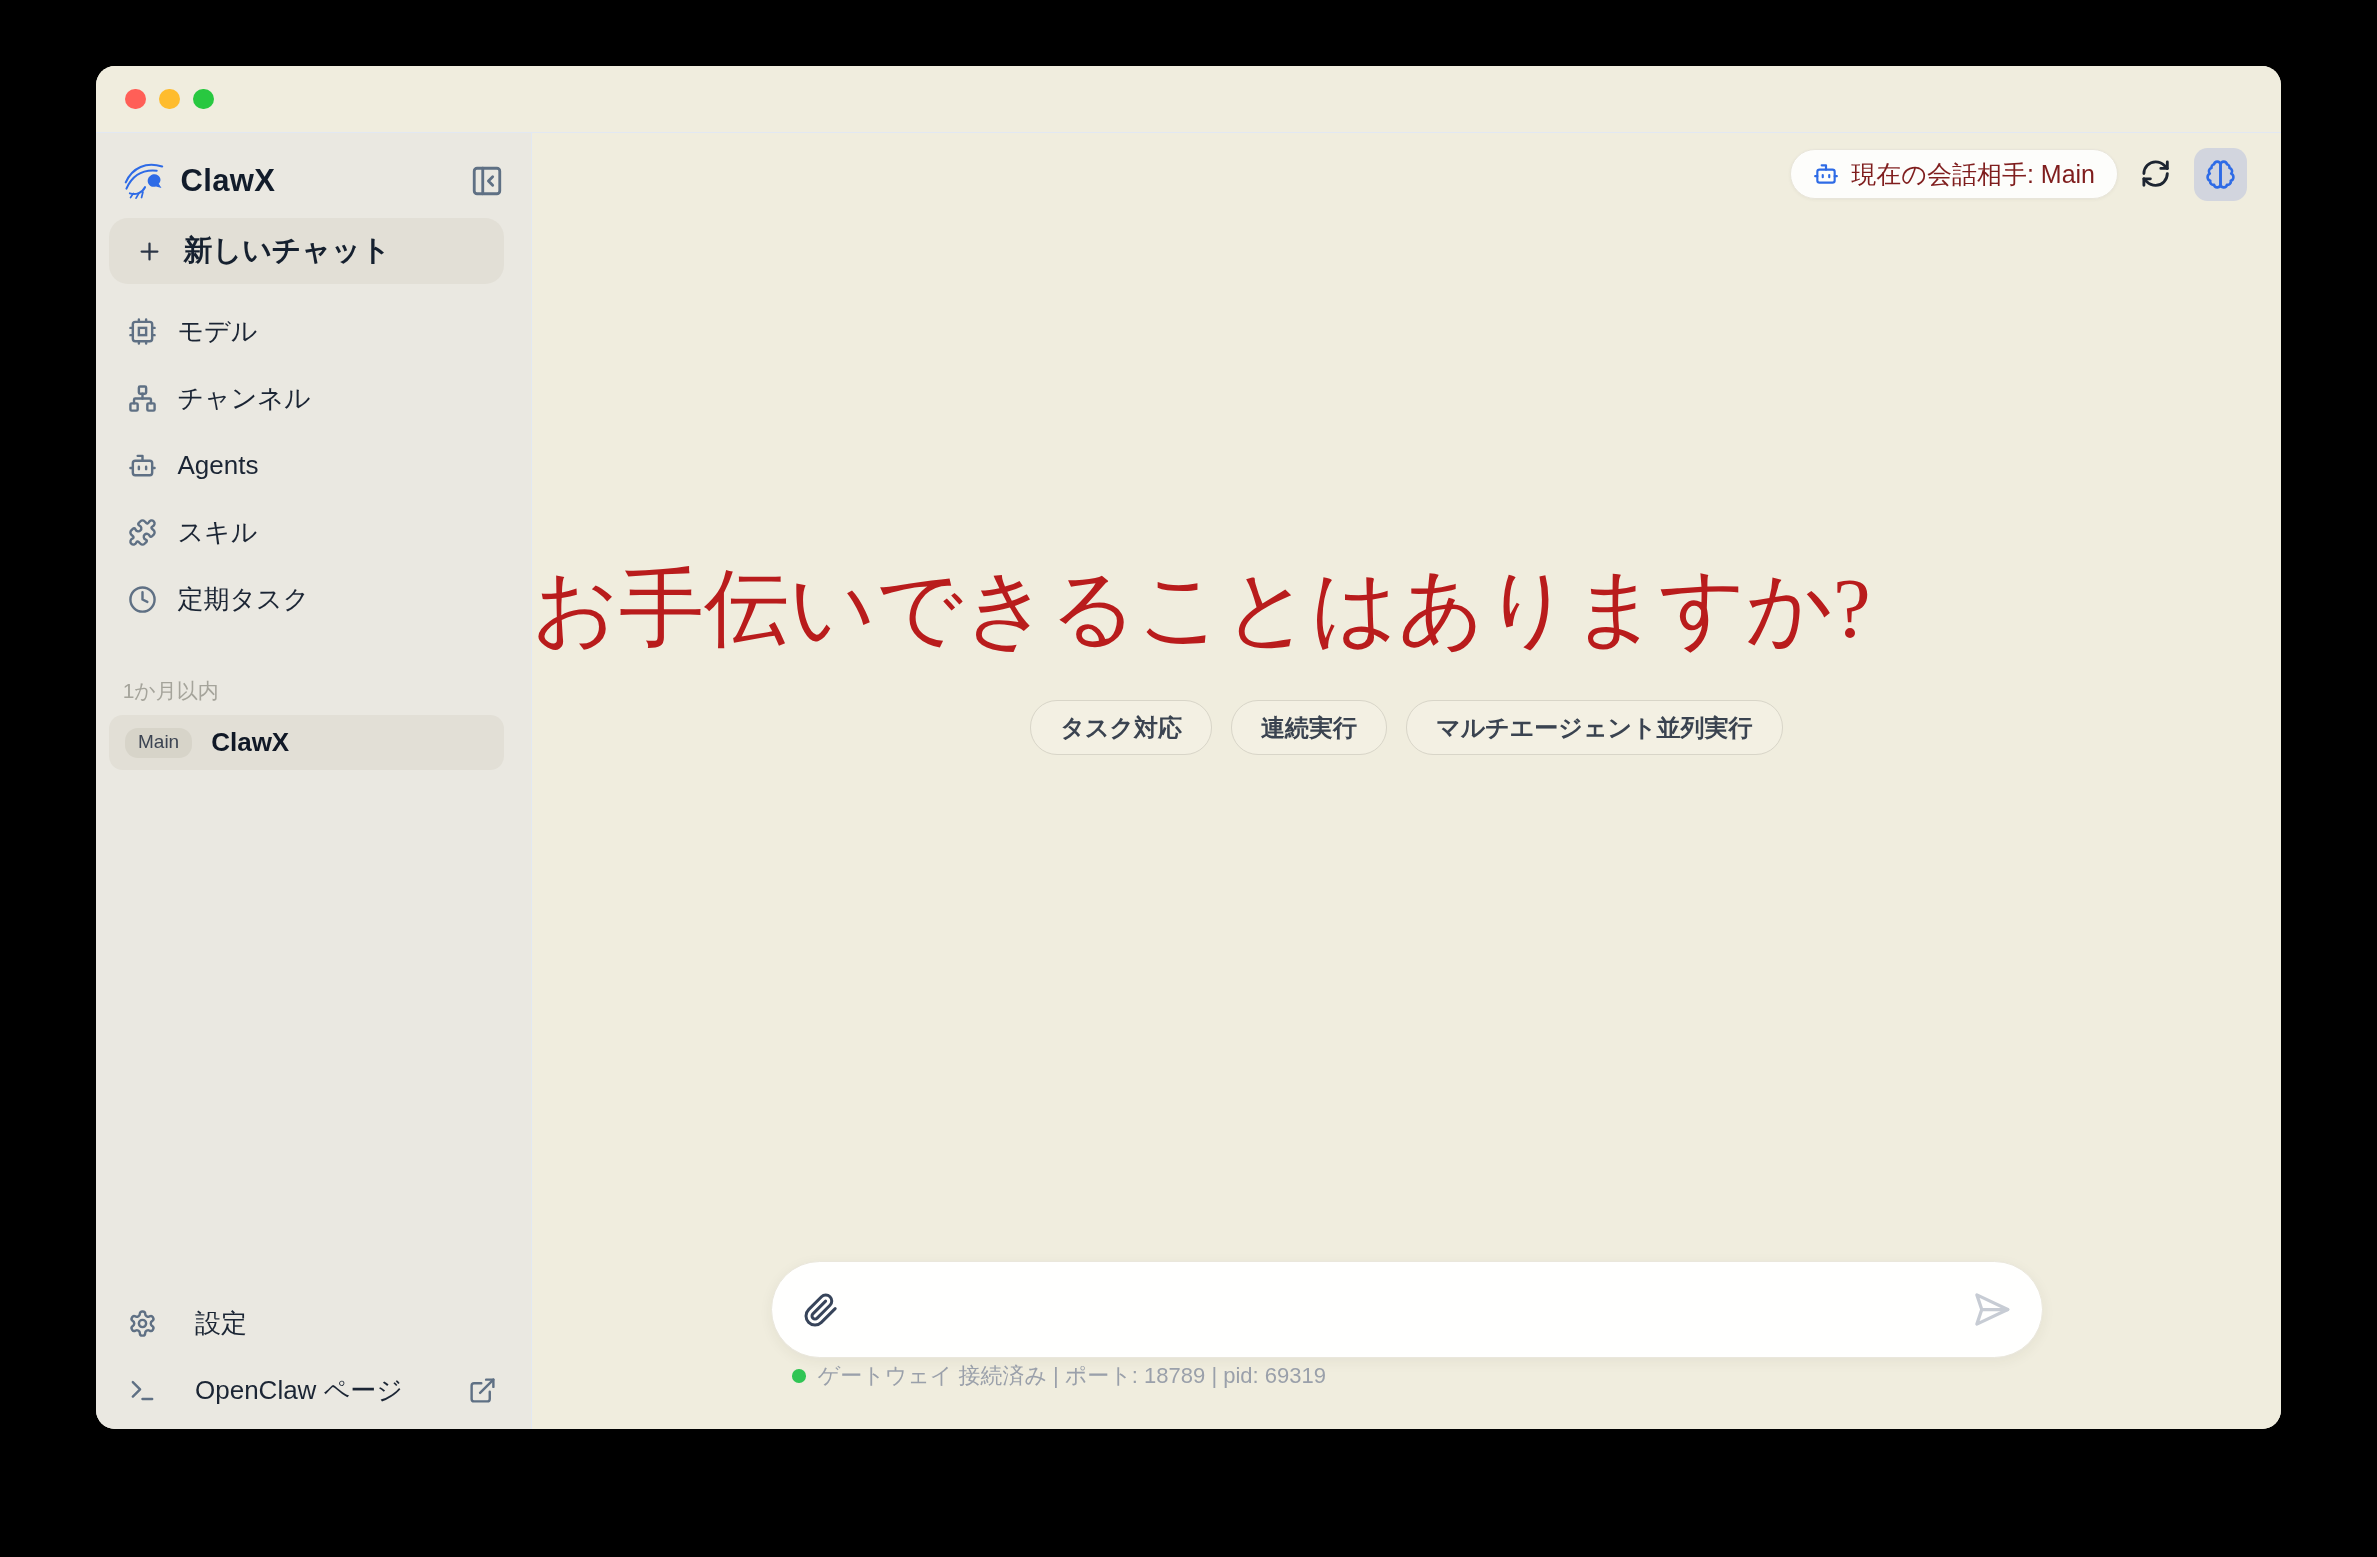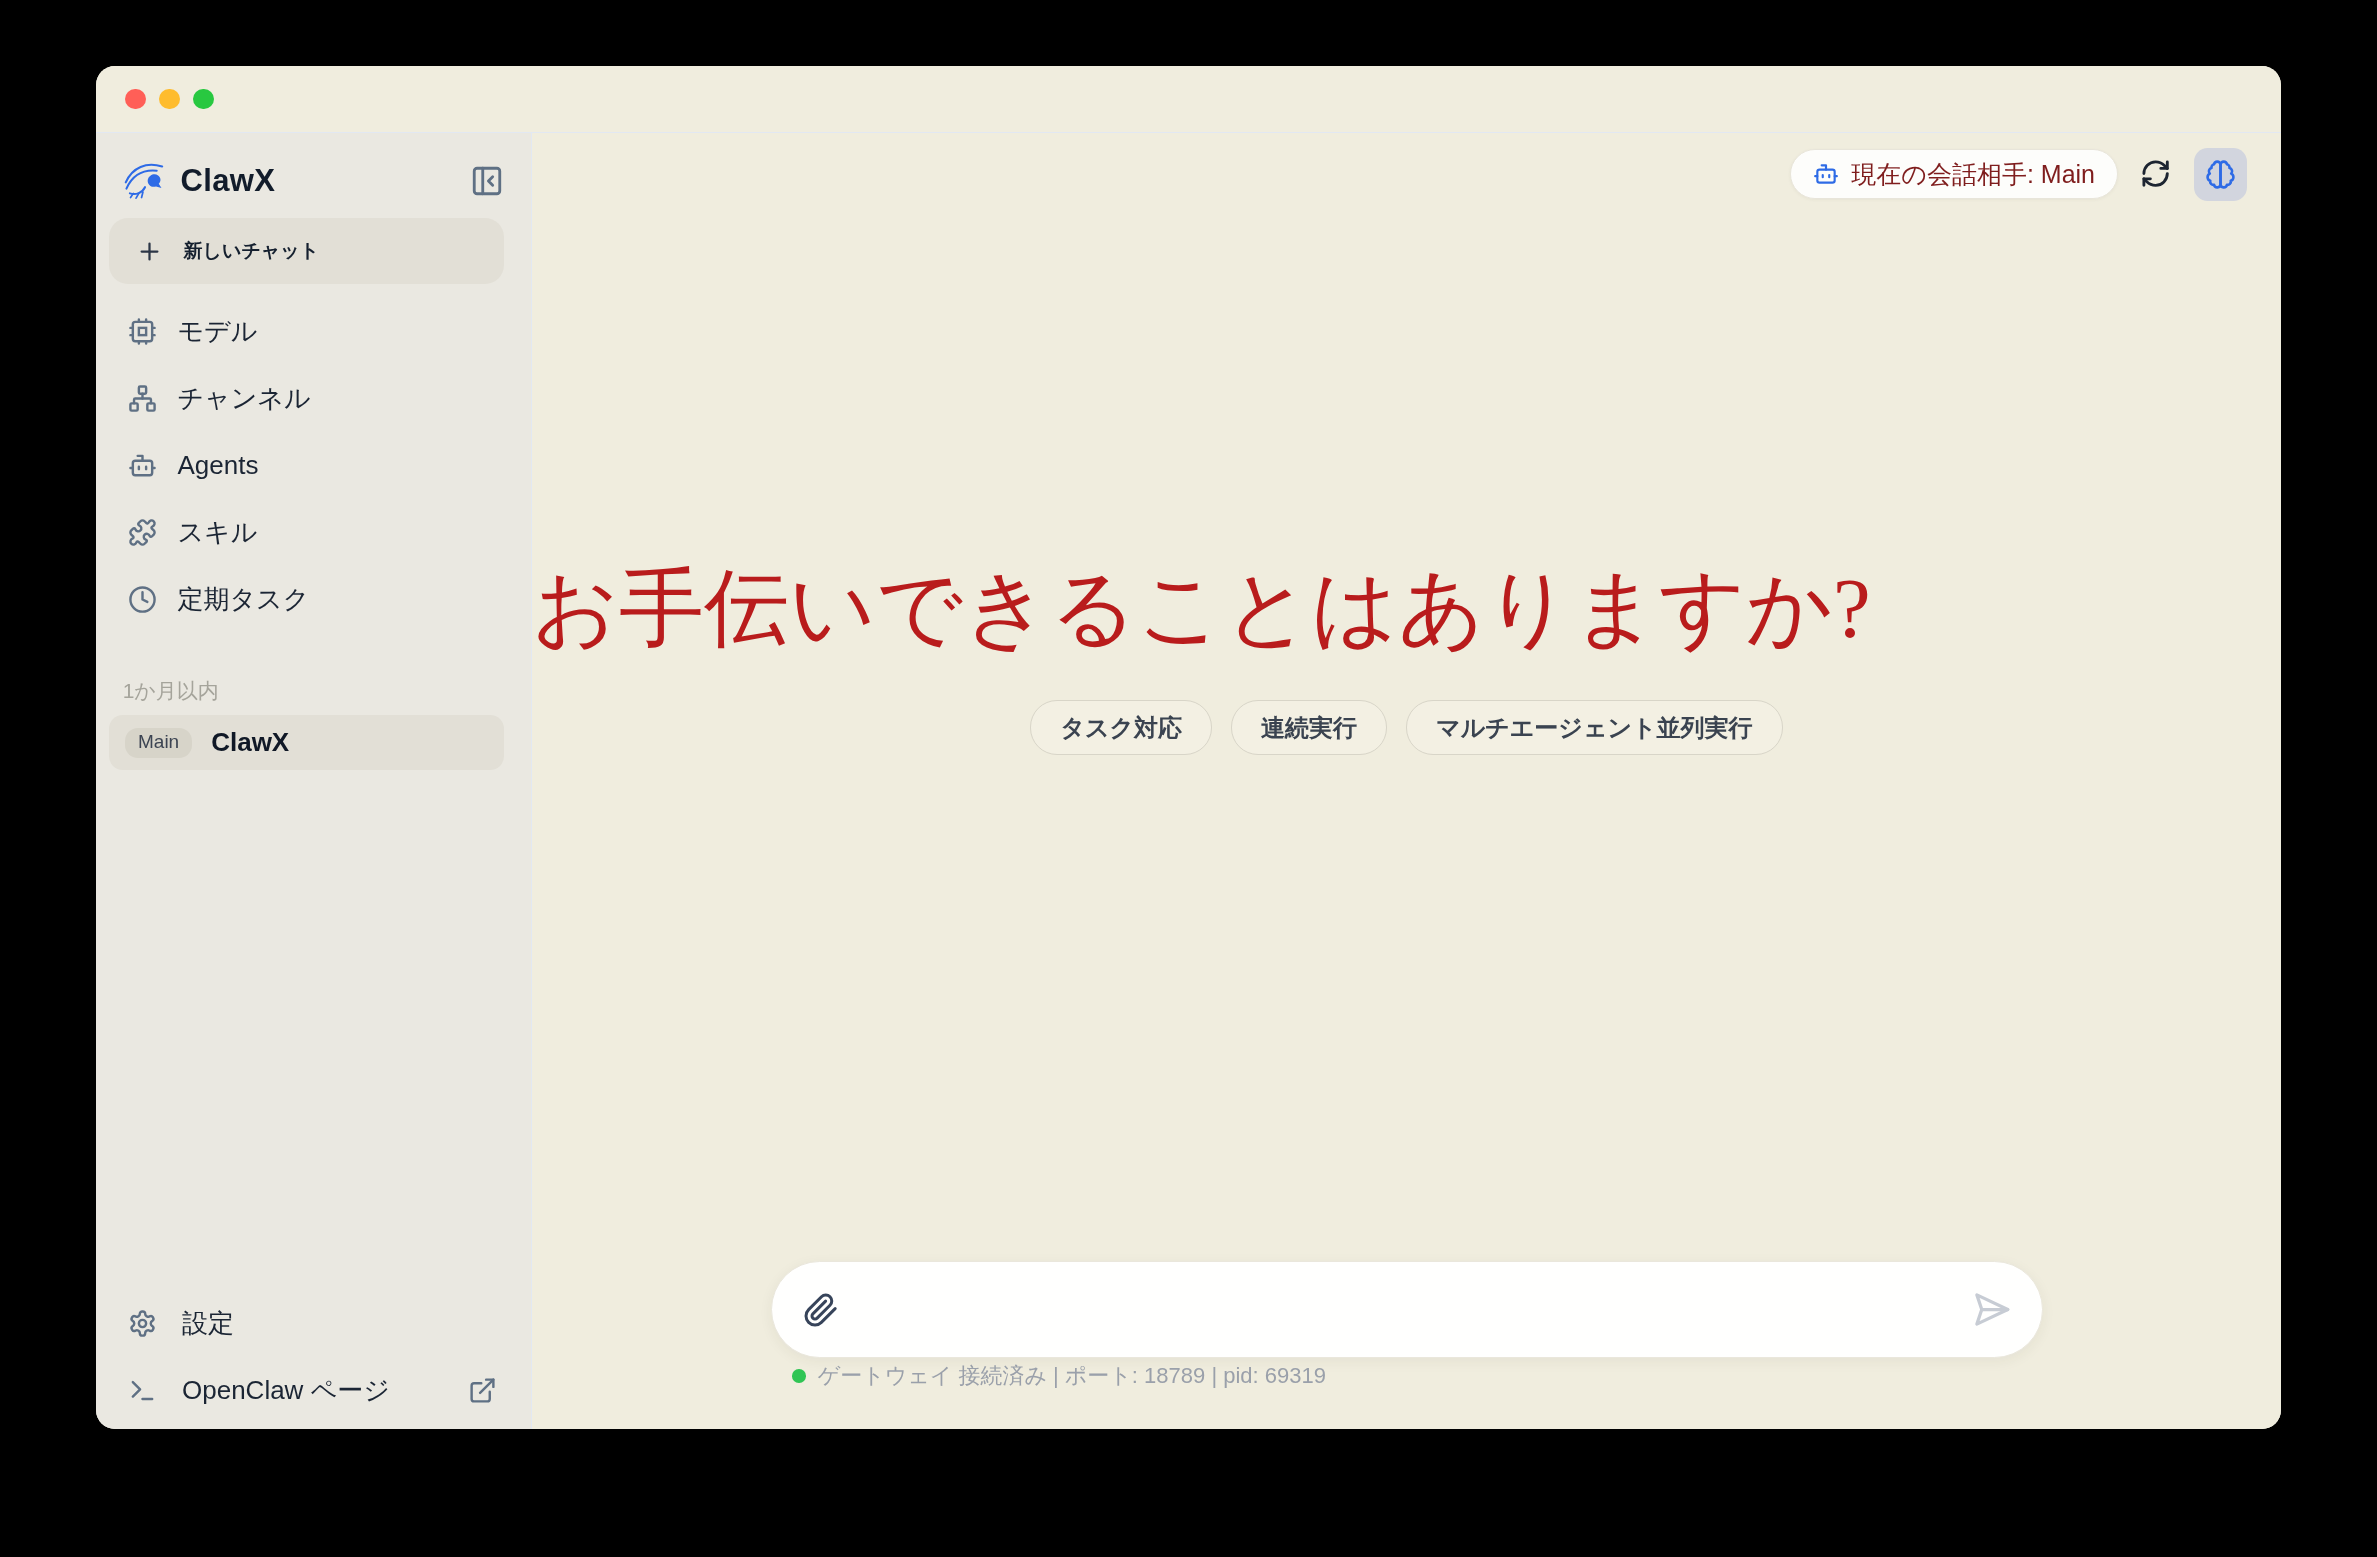--- a/index.html
+++ b/index.html
@@ -28,41 +28,41 @@
              display:flex; flex-direction:column; padding:0 27px 5.1px 13px; }
   .sb-header { flex:none; height:82px; display:flex; align-items:center;
                padding:13.7px 0 0 13.7px; gap:13.7px; }
   .logo { width:44px; height:44px; flex:none; }
   .app-title { font-size:31px; font-weight:700; color:#121c2b; letter-spacing:0.4px; }
   .collapse-btn { margin-left:auto; width:34px; height:34px; color:#5f7084;
                   background:none; border:none; cursor:pointer; padding:0; }
 
   .new-chat { flex:none; margin-top:3.4px; height:66px; border-radius:19px; background:#e2dfd6;
               display:flex; align-items:center; gap:20.5px; padding-left:27px;
-              border:none; cursor:pointer; font-size:19px; font-weight:600; color:#15202f;
+              border:none; cursor:pointer; font-size:29px; font-weight:600; color:#15202f;
               font-family:inherit; }
   .new-chat .icon { width:27px; height:27px; color:#2c3646; }
 
   .nav { margin-top:13.7px; display:flex; flex-direction:column; }
   .nav-item { height:67px; display:flex; align-items:center; gap:20.5px; padding-left:19px;
               border-radius:15.4px; cursor:pointer; }
   .nav-item .icon { width:29px; height:29px; color:#5f7084; flex:none; }
   .nav-label { font-size:26px; font-weight:500; color:#1b2534; }
 
   .section-label { margin:44px 0 0 13.7px; font-size:21px; font-weight:500; color:#a5a49b; }
 
   .chat-item { margin-top:10.2px; height:55px; border-radius:13.7px; background:#e2dfd6;
                display:flex; align-items:center; gap:19px; padding:0 13.7px 0 16px; cursor:pointer; }
   .chat-badge { background:#d7d4c9; color:#3c4452; font-size:19px; font-weight:500;
                 border-radius:13px; padding:4.3px 13px; line-height:1.1; }
   .chat-title { font-size:26px; font-weight:700; color:#101826; }
 
   .sb-spacer { flex:1; }
 
-  .footer-item { height:67px; display:flex; align-items:center; gap:25px; padding-left:19px;
+  .footer-item { height:67px; display:flex; align-items:center; gap:38px; padding-left:19px;
                  border-radius:15.4px; cursor:pointer; }
   .footer-item .icon { width:29px; height:29px; color:#5f7084; flex:none; }
   .footer-label { font-size:26px; font-weight:500; color:#1b2534; }
   .ext-icon { margin-left:auto; margin-right:6.8px; width:24px; height:24px; color:#9aa2ad; }
 
   
   .main { flex:1; position:relative; background:#f0edde; min-width:0; }
 
   .topbar { position:absolute; top:14.5px; right:34px; display:flex; align-items:center; gap:19px; }
   .conv-badge { height:50px; display:flex; align-items:center; gap:12px; padding:0 22px;

